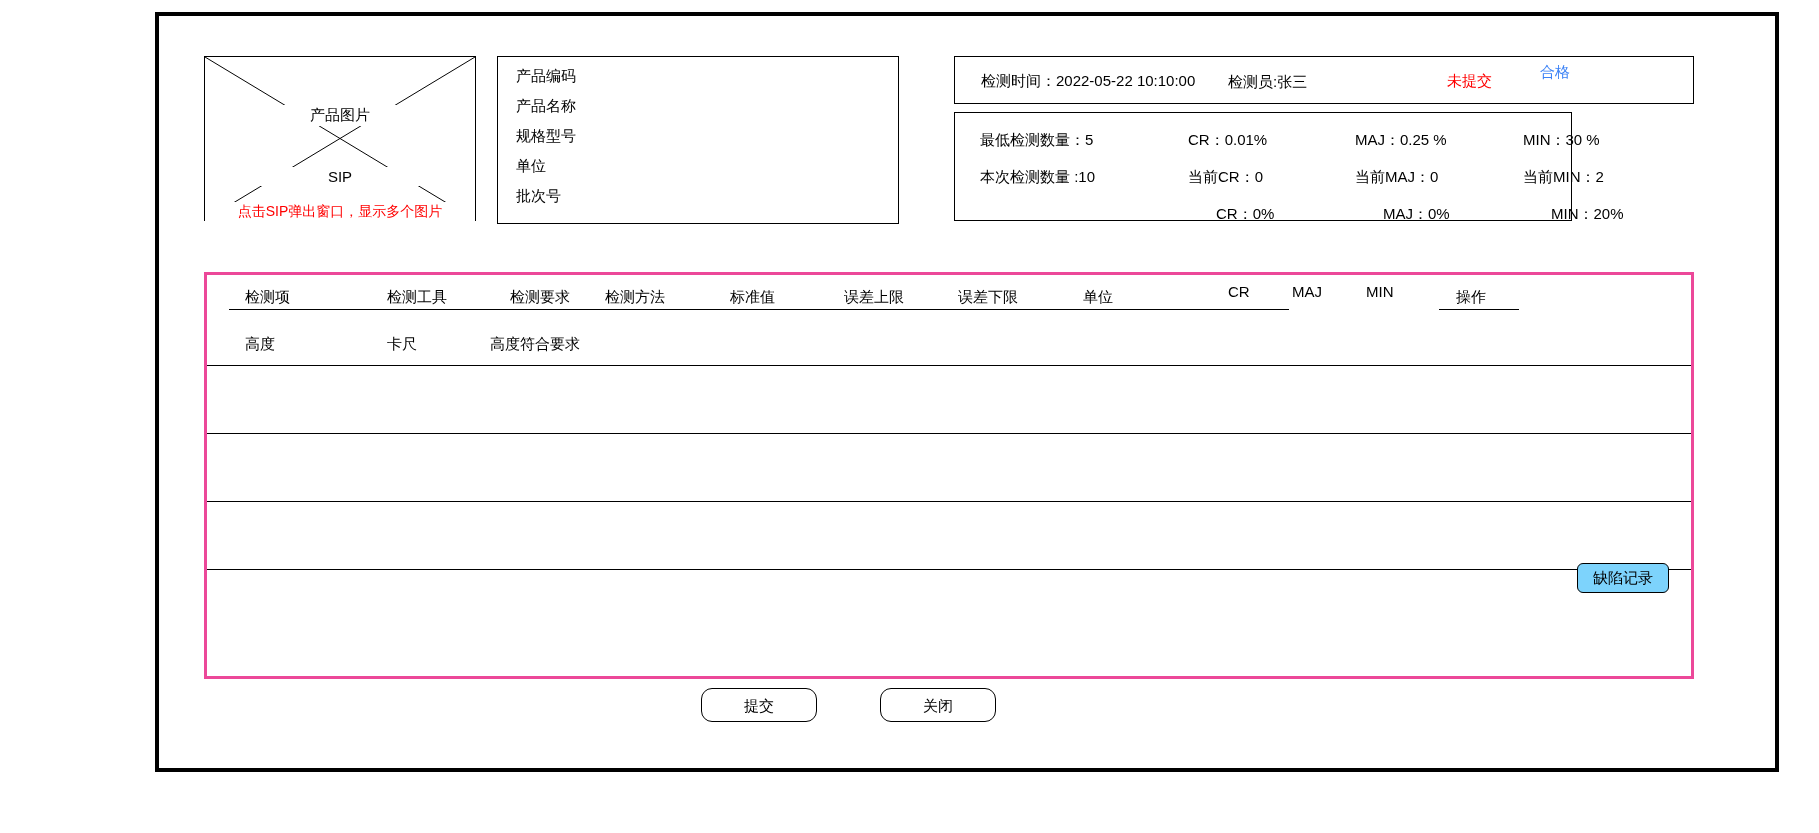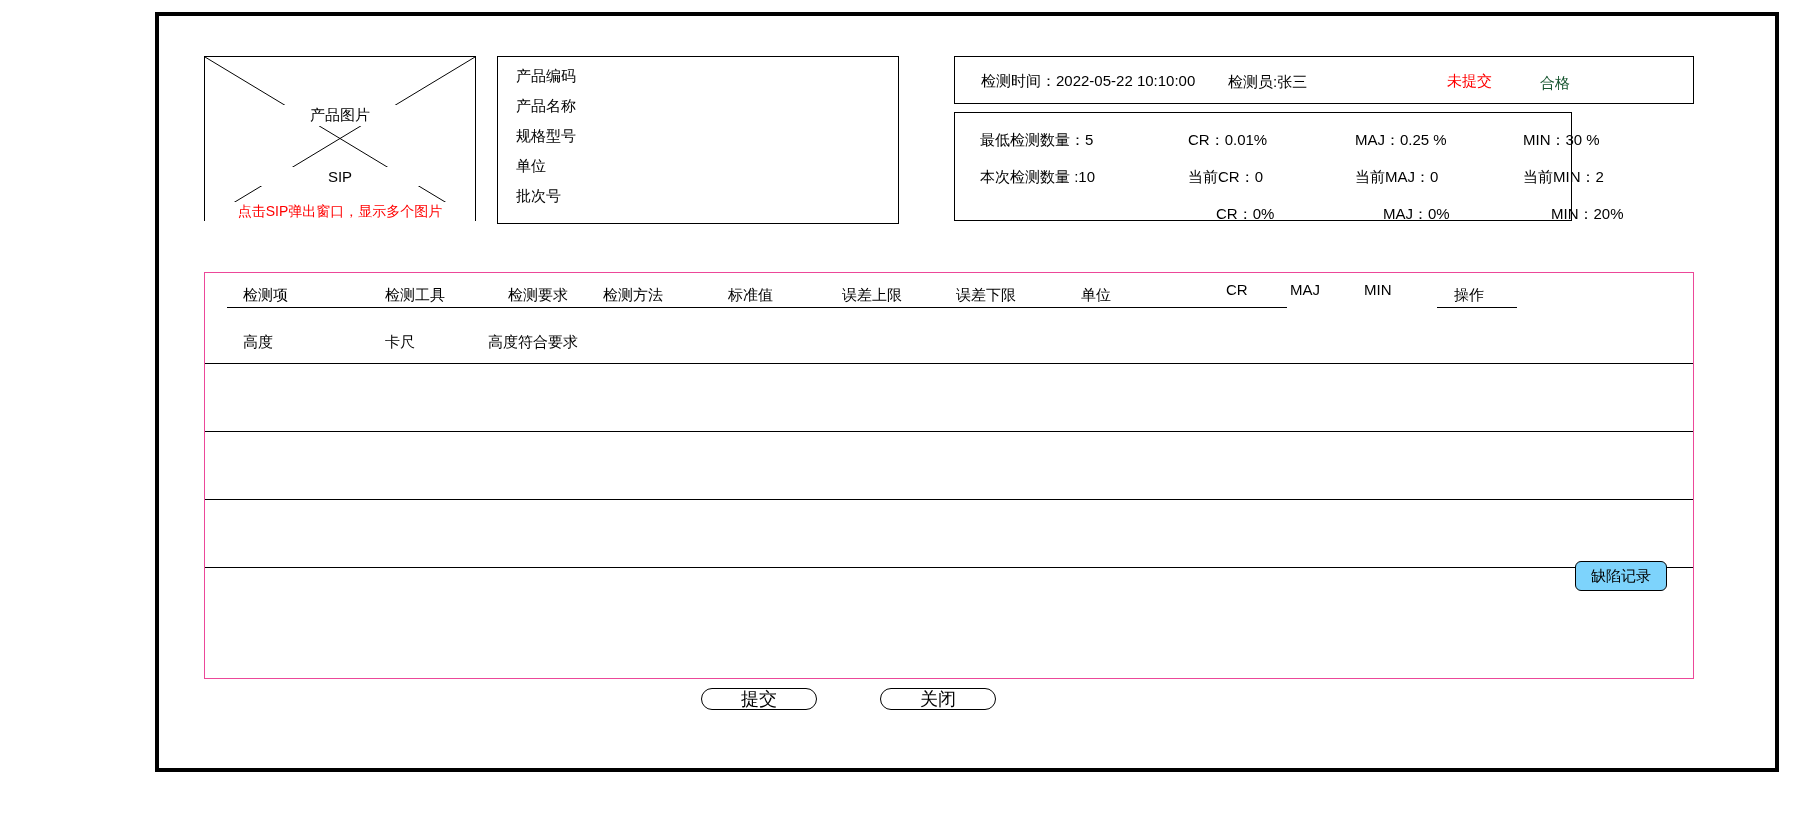--- a/index.html
+++ b/index.html
@@ -103,23 +103,23 @@
   .insp-box .t-submit {
     position: absolute;
     left: 492px;
     top: 15px;
     font-size: 15px;
     color: #ff0000;
   }
   .insp-box .t-pass {
     position: absolute;
     left: 585px;
-    top: 17px;
-    font-size: 15px;
-    color: #14532d;
+    top: 6px;
+    font-size: 15px;
+    color: #3b82f6;
   }
 
   .stat-box {
     position: absolute;
     left: 795px;
     top: 96px;
     width: 618px;
     height: 109px;
     border: 1px solid #000;
     box-sizing: border-box;
@@ -137,21 +137,21 @@
   .c3 { left: 400px; }
   .c4 { left: 568px; }
 
   
   .table-wrap {
     position: absolute;
     left: 45px;
     top: 256px;
     width: 1490px;
     height: 407px;
-    border: 1px solid #ec4899;
+    border: 3px solid #ec4899;
     box-sizing: border-box;
   }
   .thead {
     position: relative;
     height: 40px;
   }
   .th {
     position: absolute;
     top: 13px;
     font-size: 15px;
@@ -185,26 +185,26 @@
     font-family: "Liberation Sans", "DejaVu Sans", sans-serif;
     font-size: 15px;
     padding: 0;
     cursor: pointer;
   }
 
   
   .foot-btn {
     position: absolute;
     width: 116px;
-    height: 22px;
+    height: 34px;
     border: 1px solid #000;
     border-radius: 11px;
     background: #fff;
     font-family: "Liberation Sans", "DejaVu Sans", sans-serif;
-    font-size: 18px;
+    font-size: 15px;
     line-height: 1;
     padding: 0;
     cursor: pointer;
   }
   .foot-btn.submit { left: 542px; top: 672px; }
   .foot-btn.close  { left: 721px; top: 672px; }
 </style>
 </head>
 <body>
 

